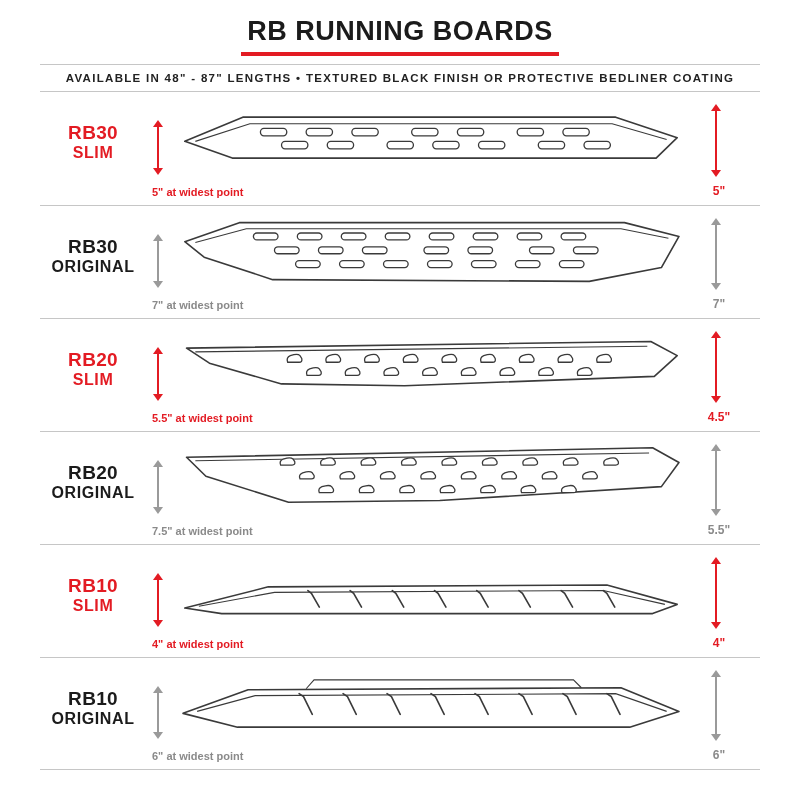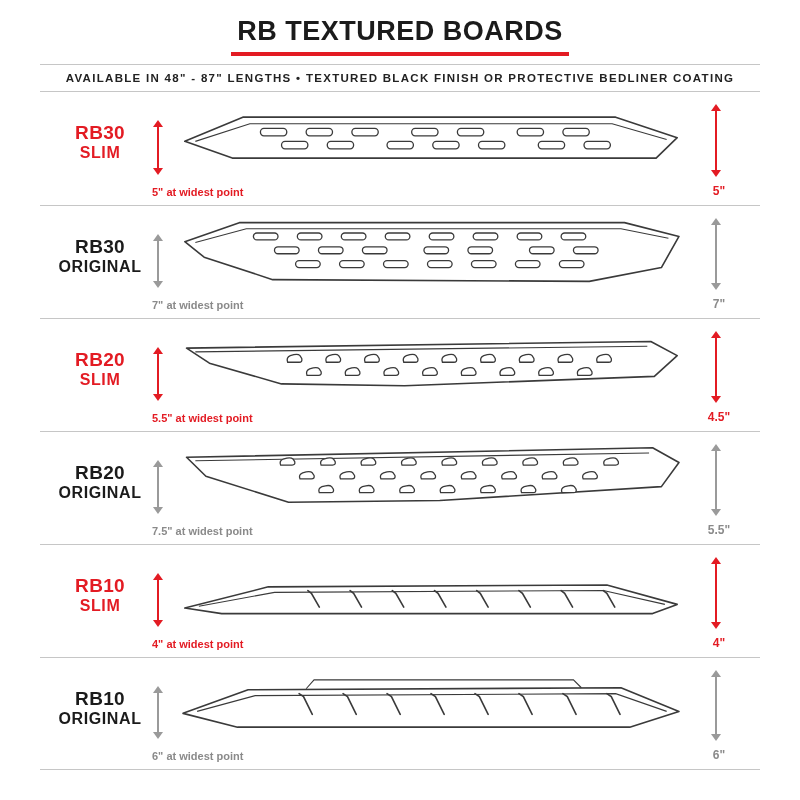--- a/index.html
+++ b/index.html
@@ -19,21 +19,21 @@
   .subtitle{margin:8px 40px 0;border-top:1px solid var(--line);border-bottom:1px solid var(--line);
      padding:7px 0;font-size:11.5px;font-weight:bold;letter-spacing:1.3px;color:#222;text-align:center;}
 
   .rows{margin:0 40px;}
   .row{position:relative;height:113px;border-top:1px solid var(--line);--mcolor:#9a9a9a;}
   .row:first-child{border-top:none;}
   .row + .row{border-top:1px solid var(--line);}
   .rows .row:last-child{border-bottom:1px solid var(--line);}
   .row.slim{--mcolor:var(--accent);}
 
-  .label{position:absolute;left:7px;top:30px;width:106px;text-align:center;line-height:1.15;}
+  .label{position:absolute;left:0;top:30px;width:106px;text-align:center;line-height:1.15;}
   .model{font-size:19px;font-weight:bold;color:var(--ink);letter-spacing:.3px;}
   .variant{font-size:16px;font-weight:bold;letter-spacing:.6px;color:var(--ink);}
   .slim .model,.slim .variant{color:var(--accent);}
 
   .caption{position:absolute;left:112px;bottom:7px;font-size:11px;font-weight:bold;color:var(--muted);}
   .slim .caption{color:var(--accent);}
   .height-label{position:absolute;right:14px;bottom:7px;width:54px;text-align:center;
     font-size:12px;font-weight:bold;color:var(--muted);}
   .slim .height-label{color:var(--accent);}
 
@@ -55,21 +55,21 @@
   path.i{fill:none;stroke:#3a3a3a;stroke-width:1.1;}
   .slot{fill:#fff;stroke:#3a3a3a;stroke-width:1.3;}
   use.hole{fill:#fff;stroke:#3a3a3a;stroke-width:1.3;}
   path.mk{fill:none;stroke:#3a3a3a;stroke-width:1.6;stroke-linecap:round;}
 </style>
 </head>
 <body>
 
 <div class="page">
   <header>
-    <h1>RB TEXTURED BOARDS</h1>
+    <h1>RB RUNNING BOARDS</h1>
     <div class="subtitle">AVAILABLE IN 48" - 87" LENGTHS   •   TEXTURED BLACK FINISH OR PROTECTIVE BEDLINER COATING</div>
   </header>
 
   <main class="rows">
 
     <section class="row slim">
       <div class="label">
         <div class="model">RB30</div>
         <div class="variant">SLIM</div>
       </div>

